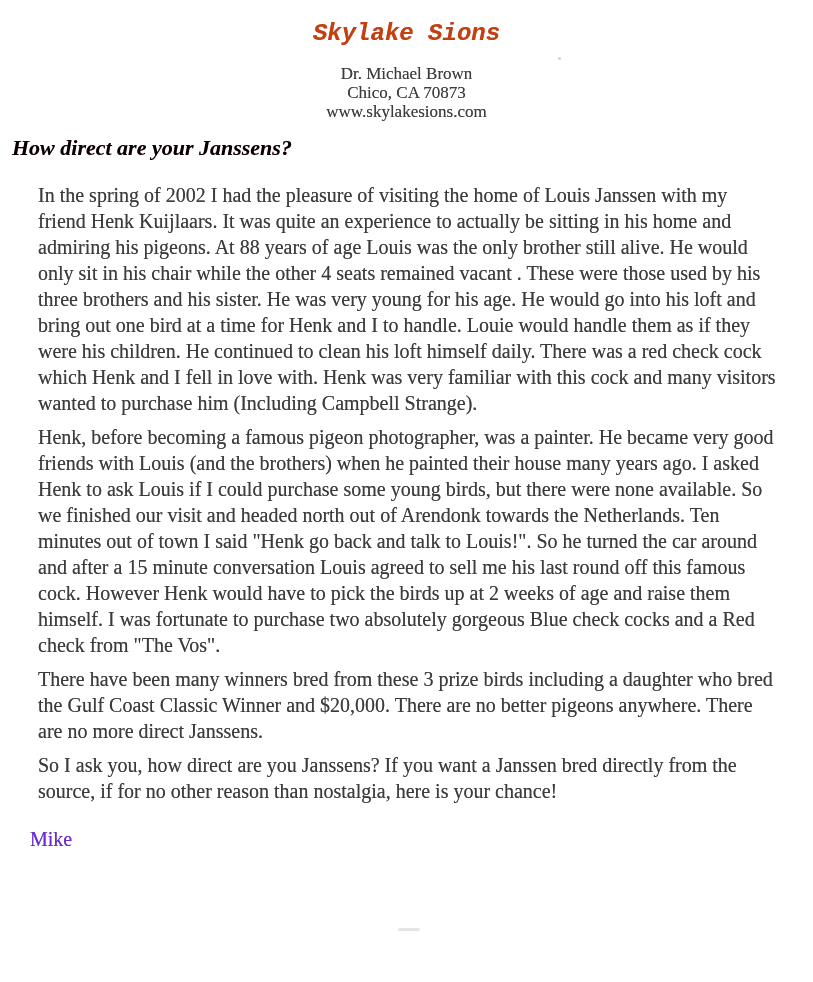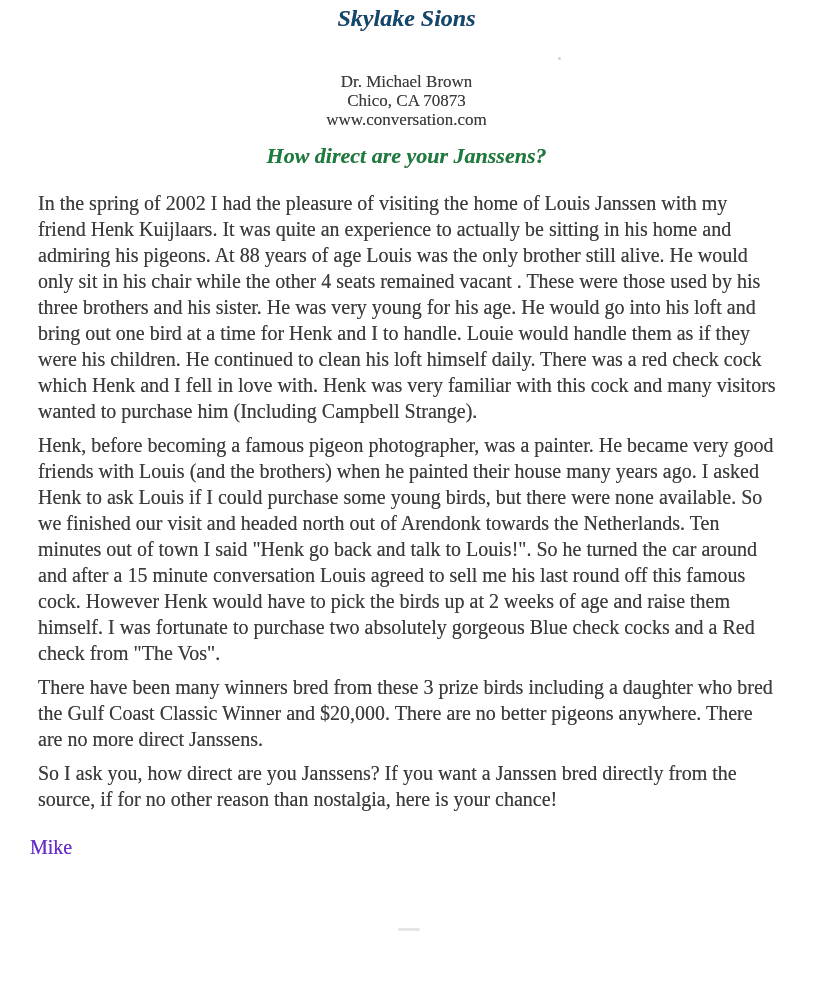--- a/index.html
+++ b/index.html
@@ -11,45 +11,46 @@
     position: relative;
     width: 813px;
     height: 982px;
     margin: 0 auto;
     background: #ffffff;
     font-family: "Liberation Serif", "DejaVu Serif", serif;
     overflow: hidden;
   }
   .title {
     margin: 0;
-    padding-top: 4px;
+    padding-top: 20px;
     text-align: center;
     font-size: 24px;
     line-height: 28px;
     font-weight: bold;
     font-style: italic;
-    color: #0c4a6e;
+    color: #c2410c;
     text-shadow: 0 0 0.6px rgba(209, 74, 115, 0.7);
+    font-family: Liberation Mono, monospace;
   }
   .address {
-    margin-top: 40px;
+    margin-top: 16px;
     text-align: center;
     font-size: 17px;
     line-height: 19px;
     color: #3c3c3c;
     text-shadow: 0 0 0.5px rgba(60, 60, 60, 0.6);
   }
   .subtitle {
-    margin: 14px 0 0 0;
-    text-align: center;
+    margin: 14px 0 0 12px;
+    text-align: left;
     font-size: 22px;
     line-height: 26px;
     font-weight: bold;
     font-style: italic;
-    color: #15803d;
+    color: #000000;
     text-shadow: 0 0 0.6px rgba(209, 74, 115, 0.7);
   }
   .body-text {
     margin-top: 21px;
     padding: 0 28px 0 30px;
     font-size: 20px;
     line-height: 26px;
     color: #3c3c3c;
     text-shadow: 0 0 0.55px rgba(60, 60, 60, 0.65);
   }
@@ -93,21 +94,21 @@
 </head>
 <body>
 
 <div class="page">
 
   <h1 class="title">Skylake Sions</h1>
 
   <div class="address">
     <div>Dr. Michael Brown</div>
     <div>Chico, CA 70873</div>
-    <div>www.conversation.com</div>
+    <div>www.skylakesions.com</div>
   </div>
 
   <h2 class="subtitle">How direct are your Janssens?</h2>
 
   <div class="body-text">
 
     <p><span>In the spring of 2002 I had the pleasure of visiting the home of Louis Janssen with my friend Henk Kuijlaars. It was quite an experience to actually be sitting in his home and admiring his pigeons. At 88 years of age Louis was the only brother still alive. He would only sit in his chair while the other 4 seats remained vacant . These were those used by his three brothers and his sister. He was very young for his age. He would go into his loft and bring out one bird at a time for Henk and I to handle. Louie would handle them as if they were his children. He continued to clean his loft himself daily. There was a red check cock which Henk and I fell in love with. Henk was very familiar with this cock and many visitors wanted to purchase him (Including Campbell Strange).</span></p>
 
     <p><span>Henk, before becoming a famous pigeon photographer, was a painter. He became very good friends with Louis (and the brothers) when he painted their house many years ago. I asked Henk to ask Louis if I could purchase some young birds, but there were none available. So we finished our visit and headed north out of Arendonk towards the Netherlands. Ten minutes out of town I said "Henk go back and talk to Louis!". So he turned the car around and after a 15 minute conversation Louis agreed to sell me his last round off this famous cock. However Henk would have to pick the birds up at 2 weeks of age and raise them himself. I was fortunate to purchase two absolutely gorgeous Blue check cocks and a Red check from "The Vos".</span></p>
 

